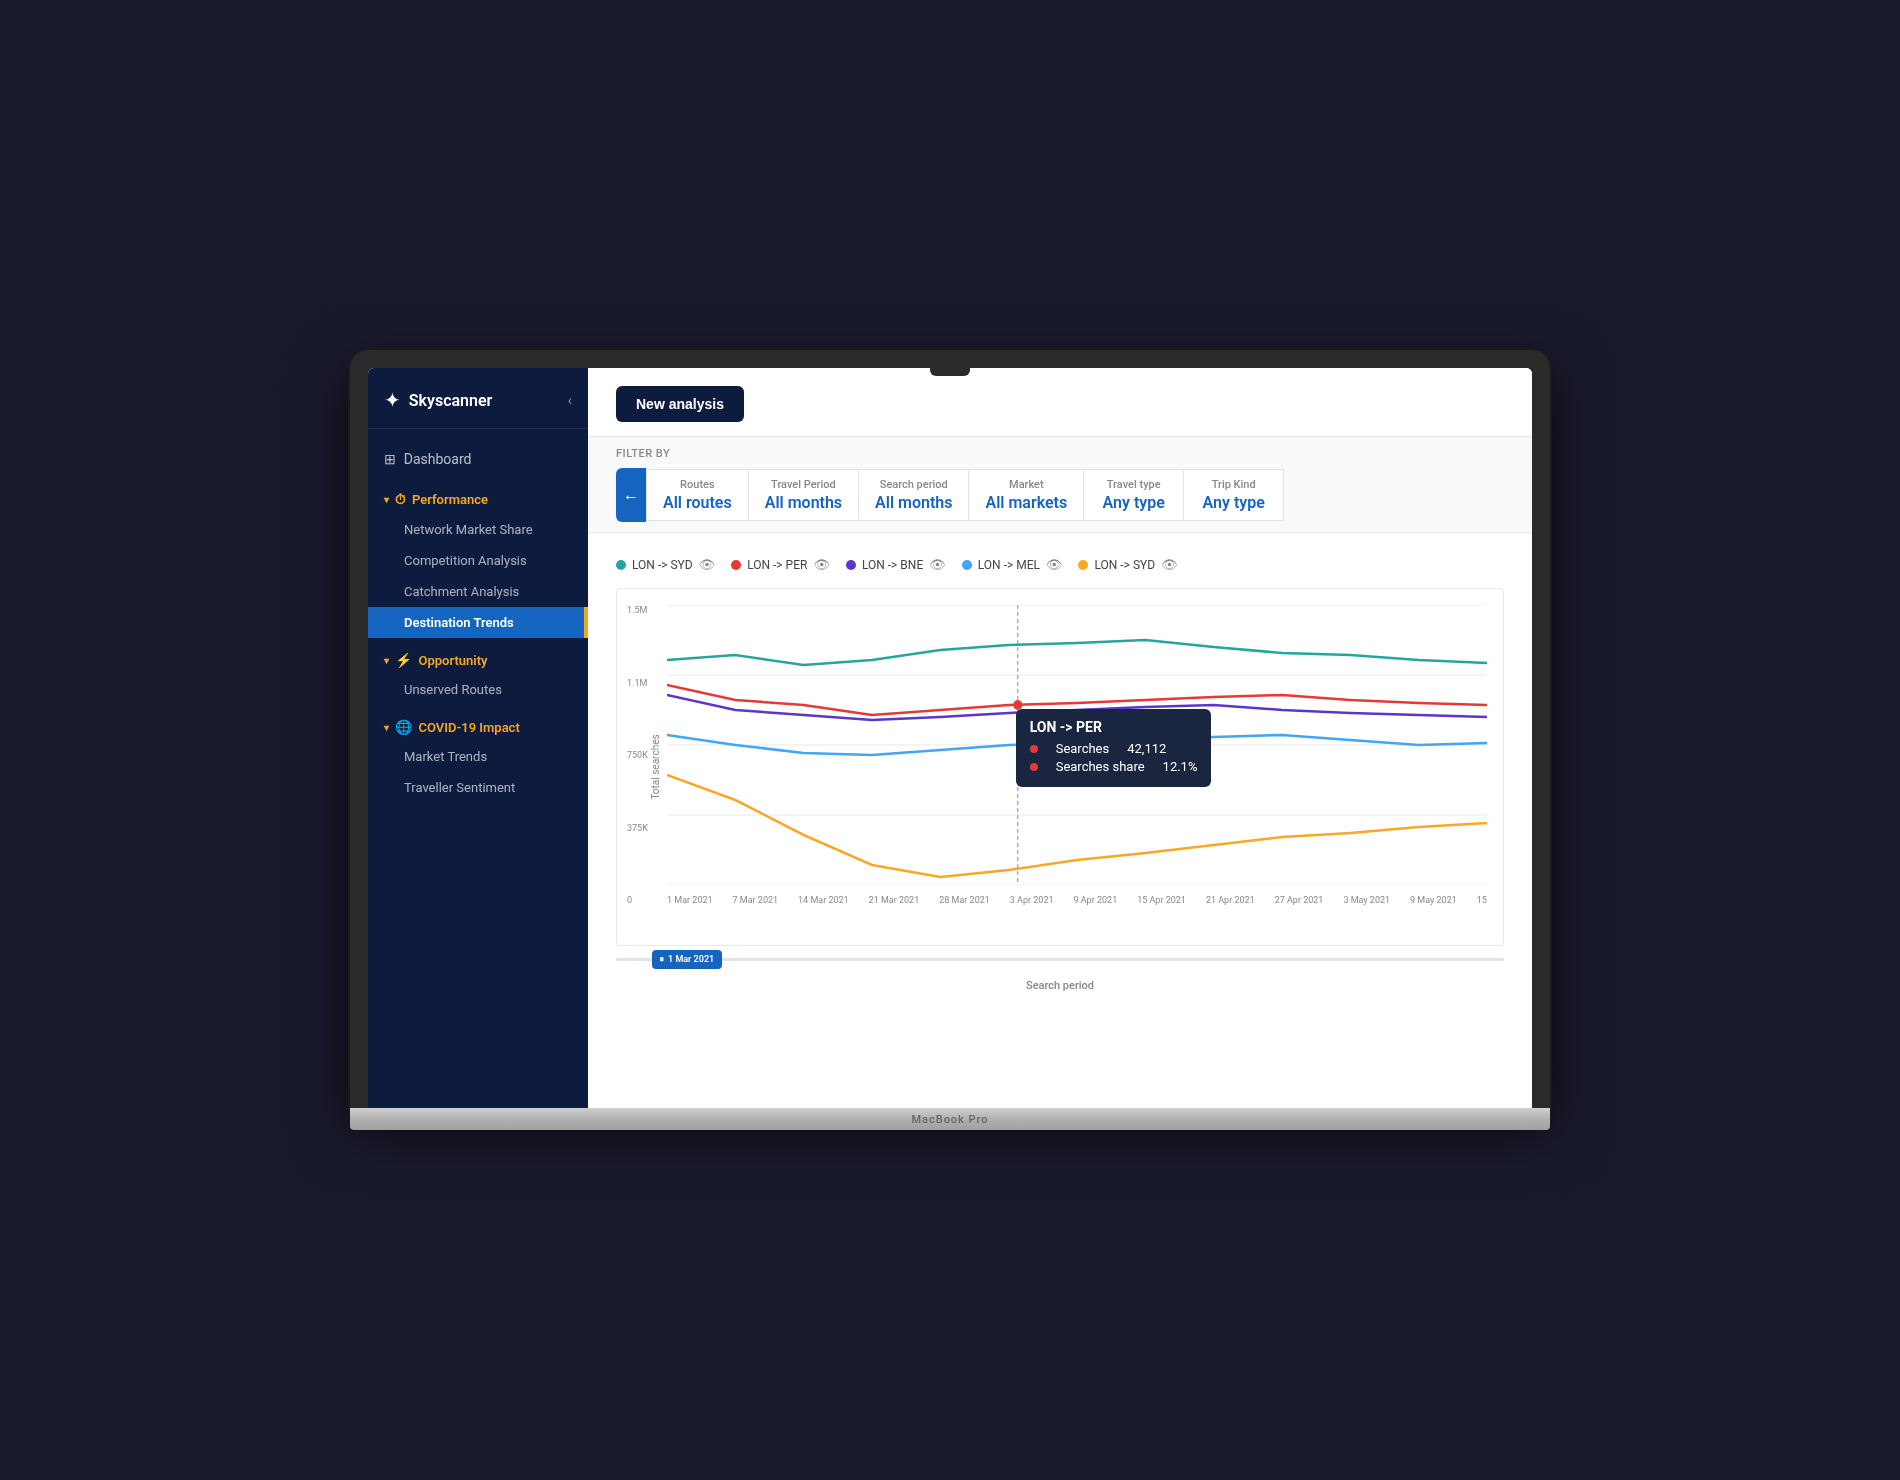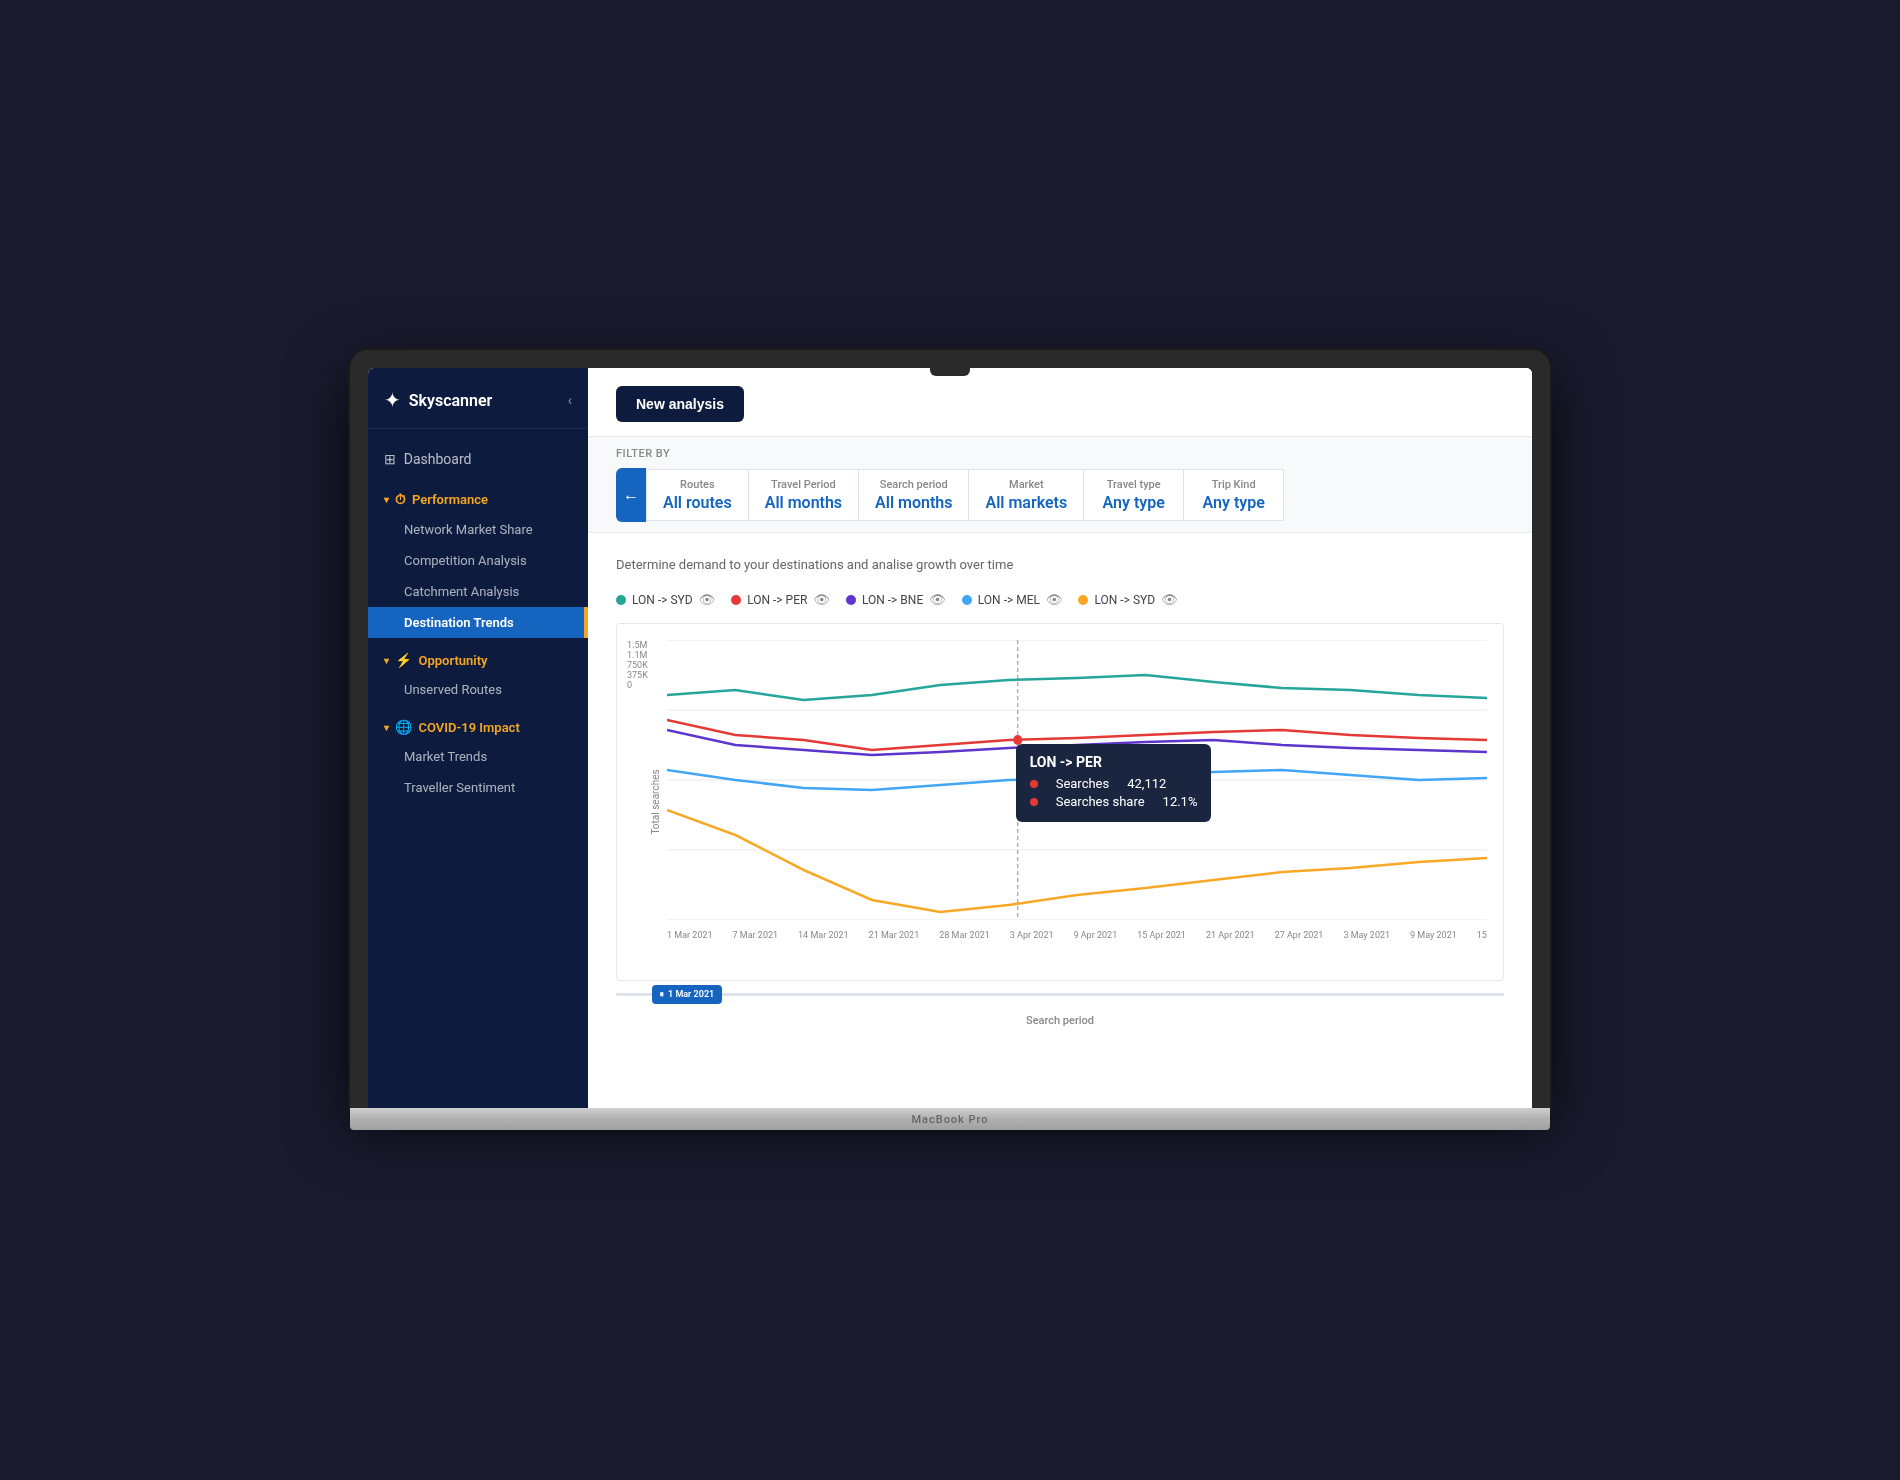--- a/index.html
+++ b/index.html
@@ -362,21 +362,21 @@
     }
 
     
     .y-labels {
       position: absolute;
       left: 10px;
       top: 16px;
       bottom: 40px;
       display: flex;
       flex-direction: column;
-      justify-content: flex-start;
+      justify-content: space-between;
       font-size: 9px;
       color: #888;
     }
   </style>
 </head>
 <body>
 
 <div class="laptop-outer">
   <div class="laptop-notch"></div>
   <div class="laptop-screen-bezel">
@@ -470,21 +470,20 @@
               <span class="filter-tab-value">Any type</span>
             </div>
             <div class="filter-tab">
               <span class="filter-tab-label">Trip Kind</span>
               <span class="filter-tab-value">Any type</span>
             </div>
           </div>
         </div>
 
         <div class="content-area">
-          <p class="demand-subtitle">Determine demand to your destinations and analise growth over time</p>
 
           <div class="chart-legend">
             <div class="legend-item">
               <span class="legend-dot" style="background:#26a69a"></span>
               <span>LON -&gt; SYD</span>
               <span class="legend-eye">👁</span>
             </div>
             <div class="legend-item">
               <span class="legend-dot" style="background:#e53935"></span>
               <span>LON -&gt; PER</span>

